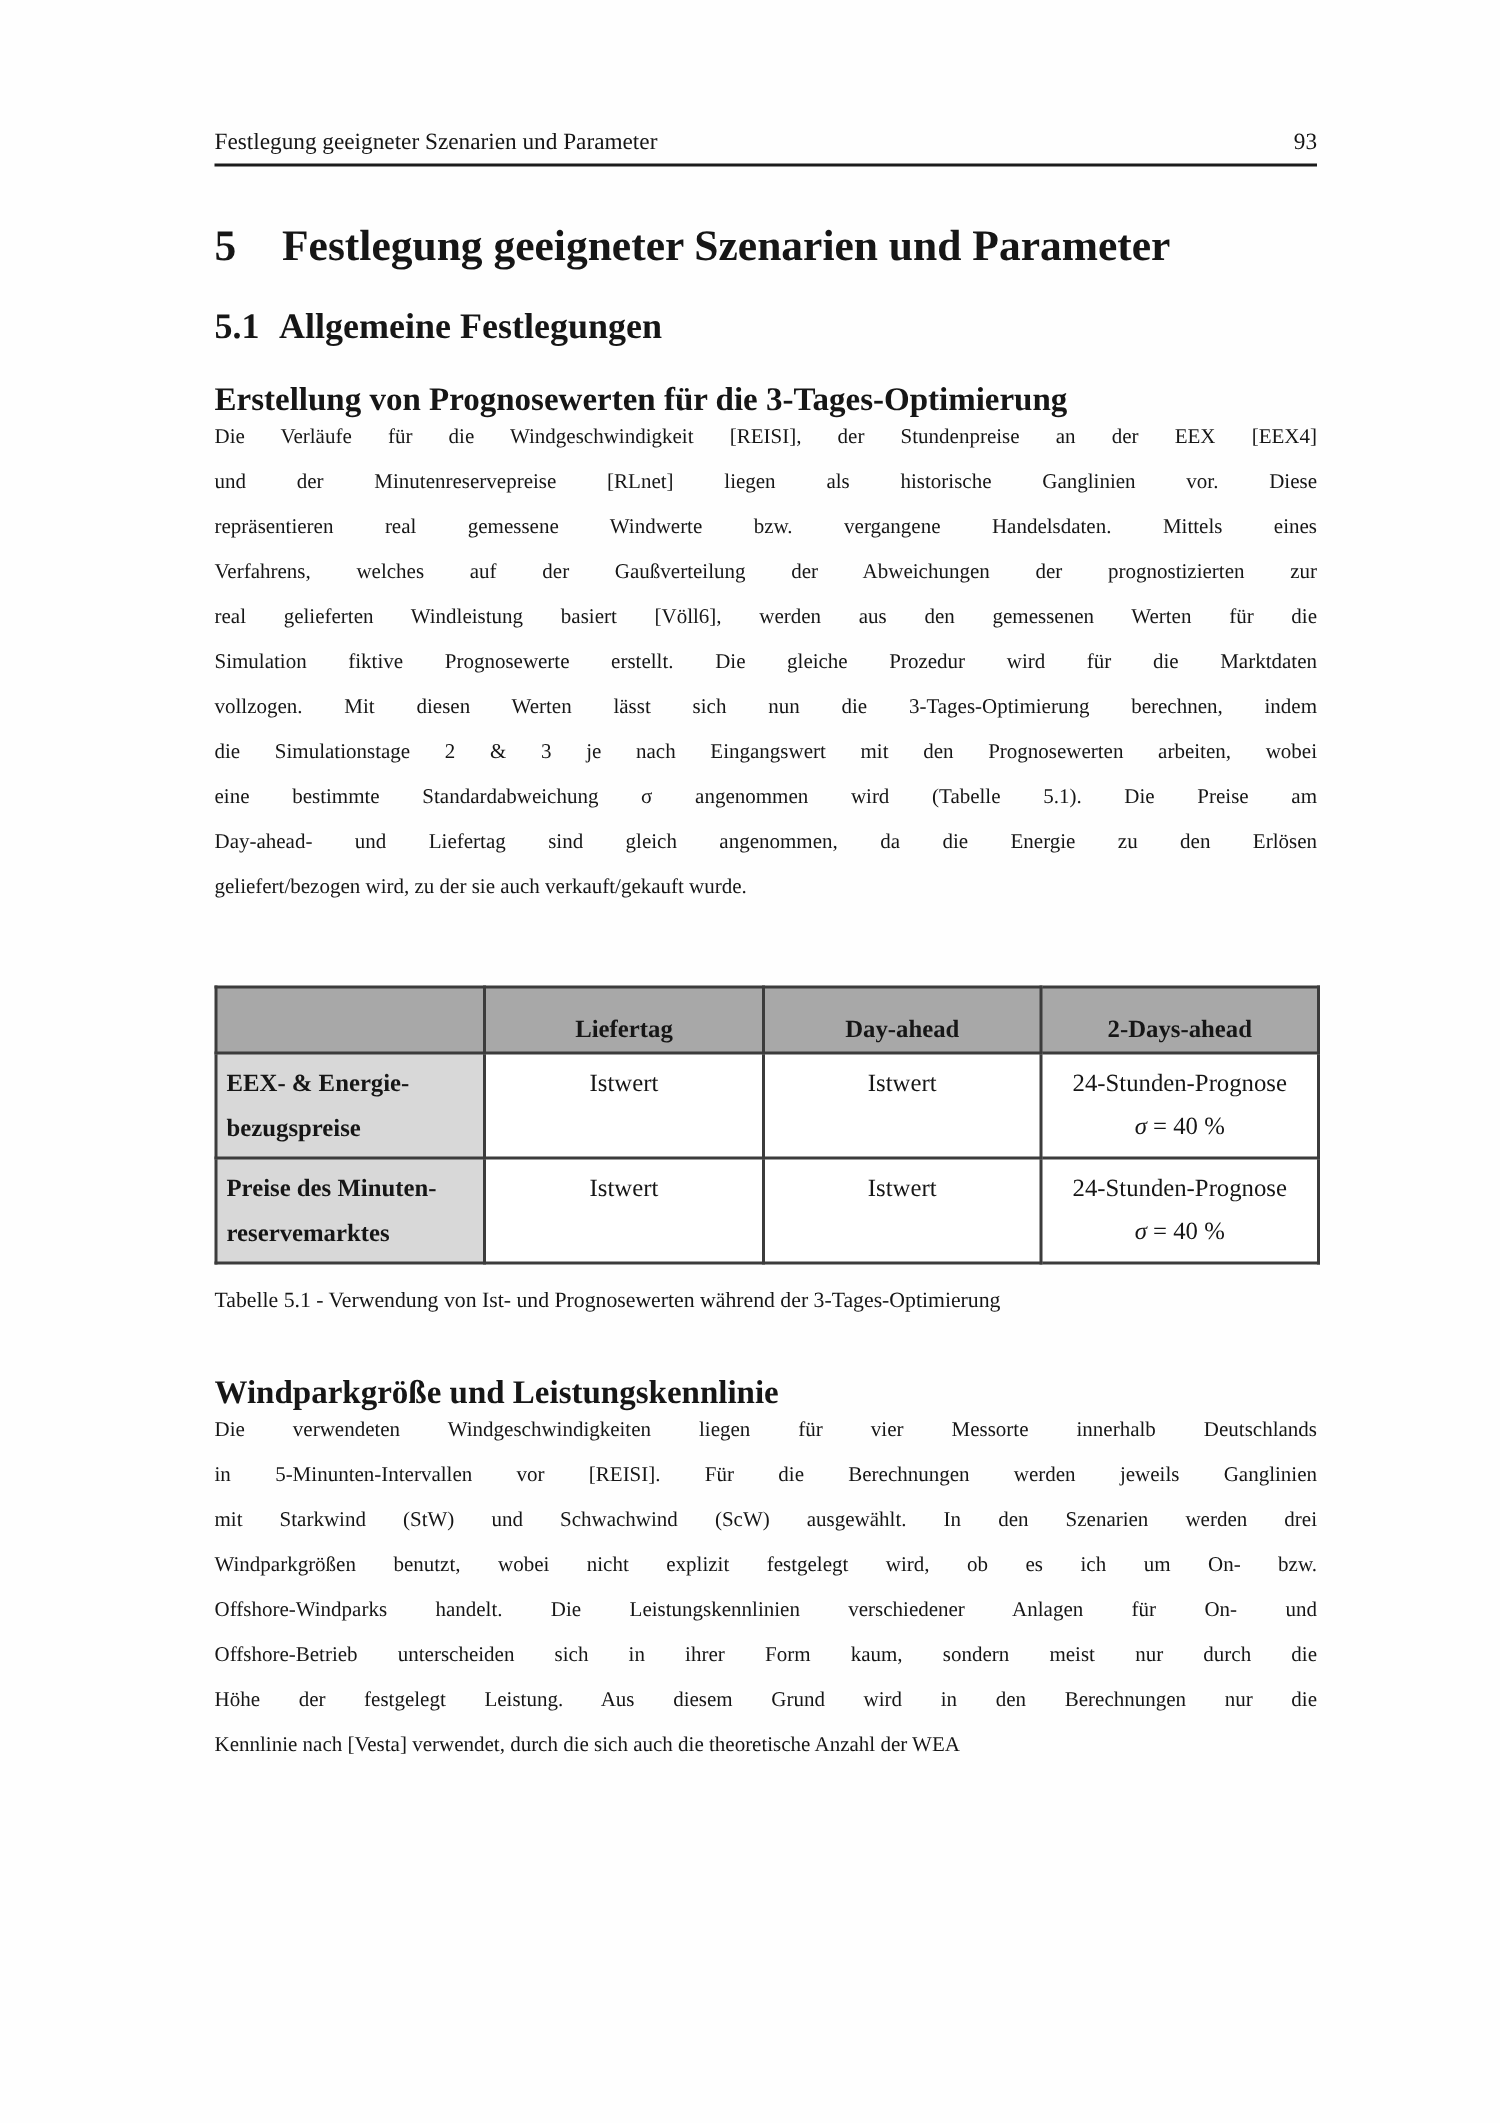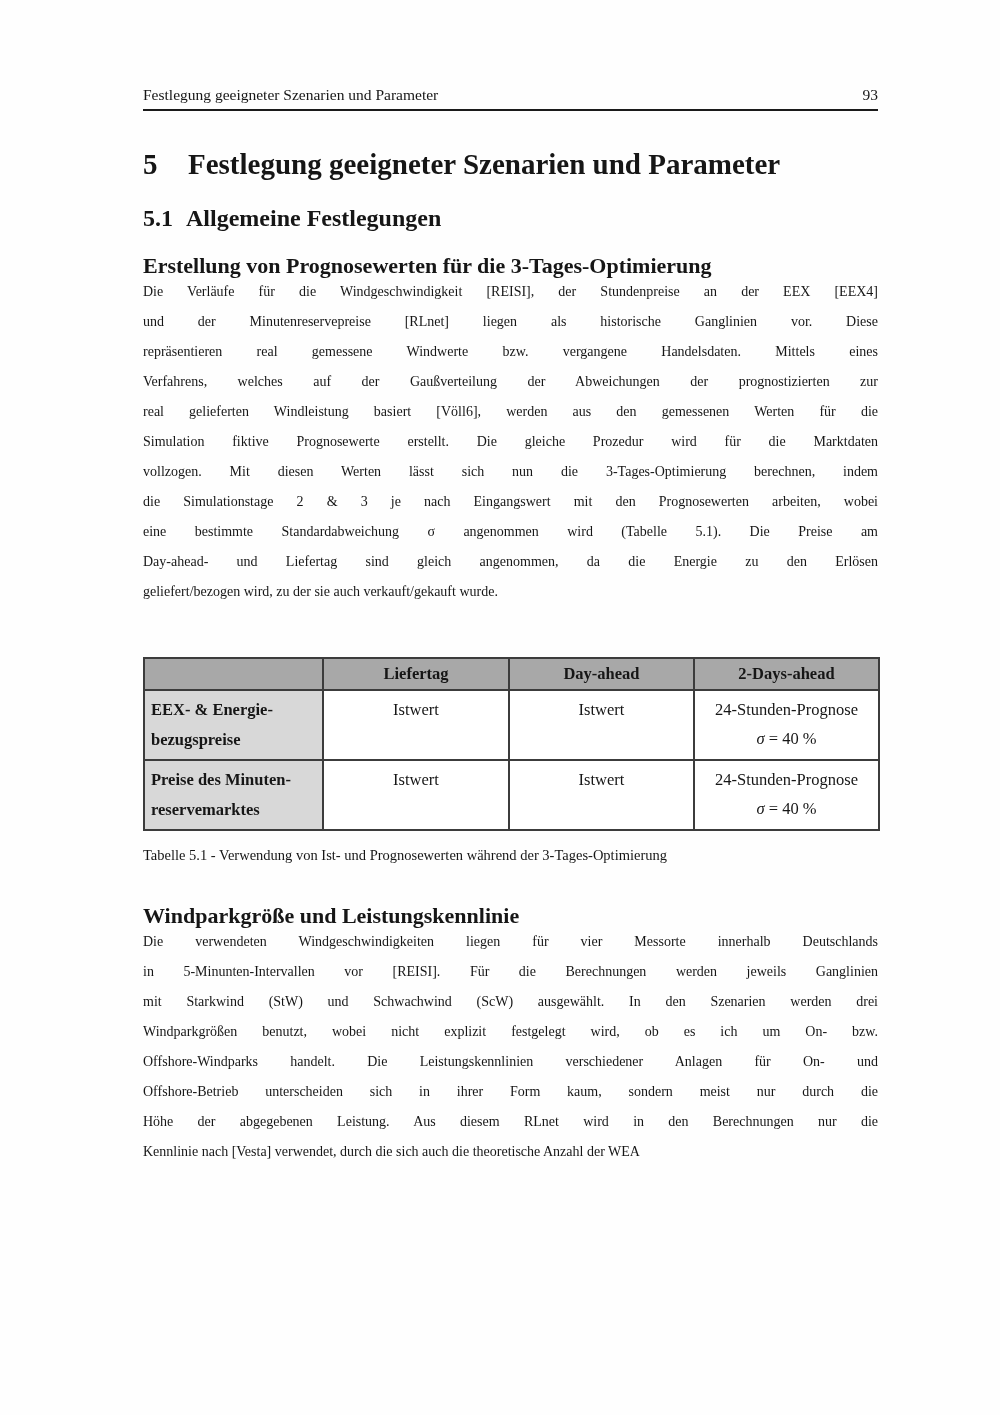--- a/index.html
+++ b/index.html
@@ -64,21 +64,21 @@
   }
   table.data-table td,table.data-table th{
     border:2px solid var(--border);
     vertical-align:top;
     padding:4px 6px 4px 6px;
   }
   tr.head-row th{
     background:var(--table-header-bg);
     height:31px;
     font-weight:bold;
-    padding-top:4px;line-height:22px;
+    padding-top:16px;line-height:22px;
   }
   td.label-cell{
     background:var(--table-label-bg);
     text-align:left;font-weight:bold;
     padding:5px 8px 0 10px;
   }
   .lbl-line{line-height:30px;}
   td.data-cell{background:#fff;text-align:center;padding-top:5px;}
   .cell-line{line-height:29px;text-align:center;}
   .sig::first-letter{font-style:italic;}
@@ -183,17 +183,17 @@
 
   <div class="block-heading second">Windparkgröße und Leistungskennlinie</div>
 
   <div class="para">
       <div class="body-line">Die verwendeten Windgeschwindigkeiten liegen für vier Messorte innerhalb Deutschlands</div>
       <div class="body-line">in 5-Minunten-Intervallen vor [REISI]. Für die Berechnungen werden jeweils Ganglinien</div>
       <div class="body-line">mit Starkwind (StW) und Schwachwind (ScW) ausgewählt. In den Szenarien werden drei</div>
       <div class="body-line">Windparkgrößen benutzt, wobei nicht explizit festgelegt wird, ob es ich um On- bzw.</div>
       <div class="body-line">Offshore-Windparks handelt. Die Leistungskennlinien verschiedener Anlagen für On- und</div>
       <div class="body-line">Offshore-Betrieb unterscheiden sich in ihrer Form kaum, sondern meist nur durch die</div>
-      <div class="body-line">Höhe der abgegebenen Leistung. Aus diesem RLnet wird in den Berechnungen nur die</div>
+      <div class="body-line">Höhe der festgelegt Leistung. Aus diesem Grund wird in den Berechnungen nur die</div>
       <div class="body-line">Kennlinie nach [Vesta] verwendet, durch die sich auch die theoretische Anzahl der WEA</div>
     </div>
 
 </div>
 
 </body></html>

